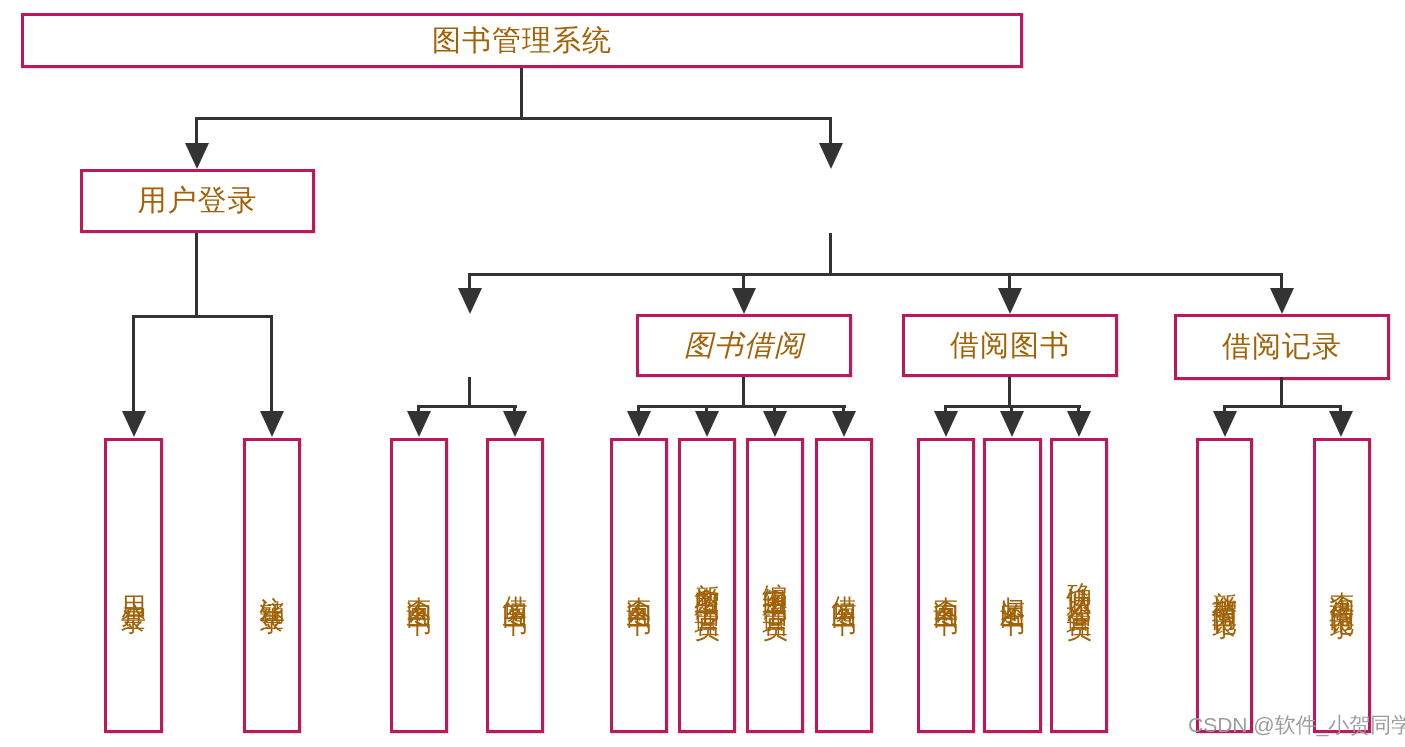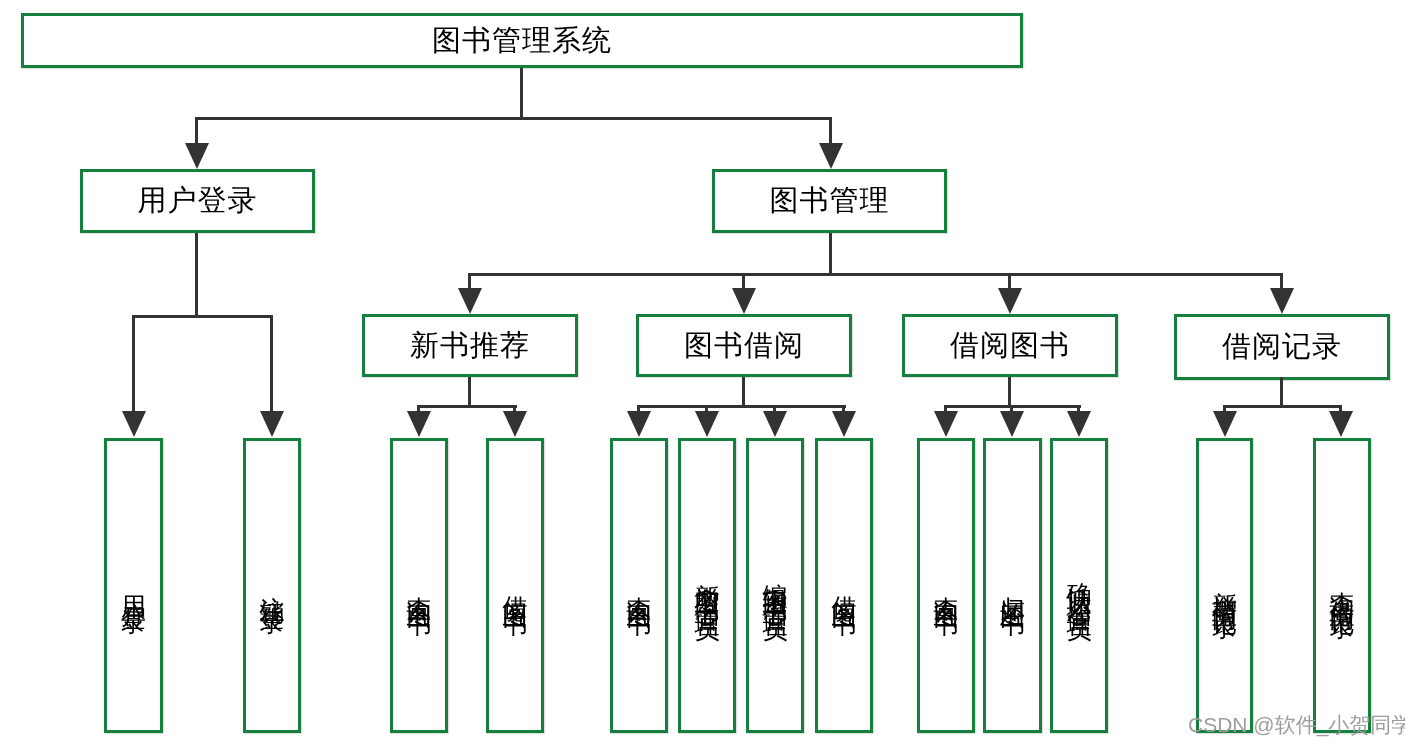--- a/index.html
+++ b/index.html
@@ -5,25 +5,25 @@
   html,body{margin:0;padding:0;background:#ffffff;}
   #canvas{
     position:relative;
     width:1405px;height:747px;
     background:#ffffff;
     font-family:"Liberation Sans","DejaVu Sans",sans-serif;
     overflow:hidden;
   }
   .node{
     position:absolute;
-    border:3px solid #15803d;
+    border:3px solid #be185d;
     background:#ffffff;
     box-sizing:border-box;
     display:flex;align-items:center;justify-content:center;
-    color:#000000;
+    color:#a16207;
     box-shadow:1px 1px 1px rgba(0,0,0,0.12);
   }
   .node-h span{
     font-size:29px;
     letter-spacing:1px;
     white-space:nowrap;
   }
   .node-v span{
     writing-mode:vertical-rl;
     text-orientation:upright;
@@ -60,46 +60,40 @@
   <div class="vl" style="left:520px;top:68px;height:51px;"></div>
   <div class="hl" style="left:195px;top:117px;width:637px;"></div>
   <div class="vl" style="left:195px;top:117px;height:28px;"></div>
   <div class="arrow" style="left:185px;top:143px;"></div>
   <div class="vl" style="left:829px;top:117px;height:28px;"></div>
   <div class="arrow" style="left:819px;top:143px;"></div>
 
   <div class="node node-h" style="left:80px;top:169px;width:235px;height:64px;">
     <span>用户登录</span>
   </div>
-  <div class="node node-h" style="left:712px;top:169px;width:235px;height:64px;">
-    <span>图书管理</span>
-  </div>
 
   <div class="vl" style="left:195px;top:233px;height:82px;"></div>
   <div class="hl" style="left:132px;top:315px;width:141px;"></div>
   <div class="vl" style="left:132px;top:315px;height:96px;"></div>
   <div class="arrow" style="left:122px;top:411px;"></div>
   <div class="vl" style="left:270px;top:315px;height:96px;"></div>
   <div class="arrow" style="left:260px;top:411px;"></div>
 
   <div class="vl" style="left:829px;top:233px;height:40px;"></div>
   <div class="hl" style="left:468px;top:273px;width:815px;"></div>
   <div class="vl" style="left:468px;top:273px;height:15px;"></div>
   <div class="arrow" style="left:458px;top:288px;"></div>
   <div class="vl" style="left:742px;top:273px;height:15px;"></div>
   <div class="arrow" style="left:732px;top:288px;"></div>
   <div class="vl" style="left:1008px;top:273px;height:15px;"></div>
   <div class="arrow" style="left:998px;top:288px;"></div>
   <div class="vl" style="left:1280px;top:273px;height:15px;"></div>
   <div class="arrow" style="left:1270px;top:288px;"></div>
 
-  <div class="node node-h" style="left:362px;top:314px;width:216px;height:63px;">
-    <span>新书推荐</span>
-  </div>
-  <div class="node node-h" style="left:636px;top:314px;width:216px;height:63px;">
+  <div class="node node-h" style="left:636px;top:314px;width:216px;height:63px;font-style:italic;">
     <span>图书借阅</span>
   </div>
   <div class="node node-h" style="left:902px;top:314px;width:216px;height:63px;">
     <span>借阅图书</span>
   </div>
   <div class="node node-h" style="left:1174px;top:314px;width:216px;height:66px;">
     <span>借阅记录</span>
   </div>
 
   <div class="vl" style="left:468px;top:377px;height:28px;"></div>

